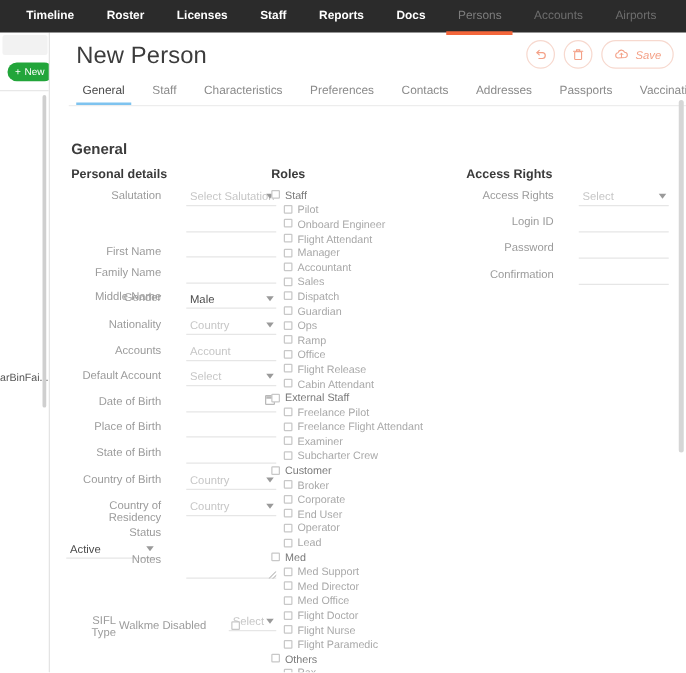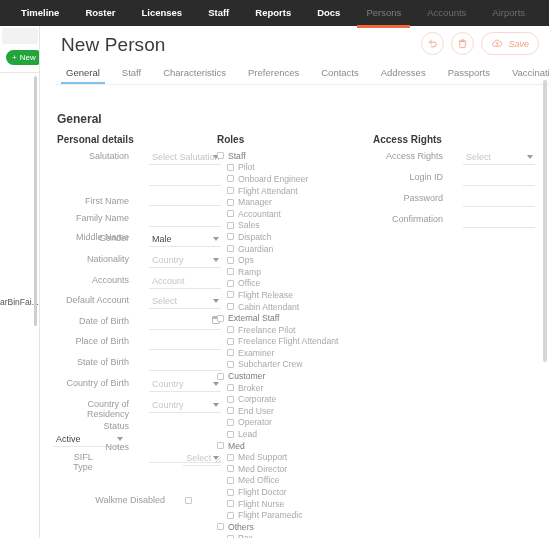--- a/index.html
+++ b/index.html
@@ -378,21 +378,21 @@
         </div>
       </div>
       <div class="frow" style="left: 12px; top: 414.8px; width: 168px;">
         <div class="flabel" style="width: 76px;">Notes</div>
         <div style="width: 20px;"></div>
         <div class="fctl" style="width: 72px; height: 22px;">
           <div class="fval ph"></div>
           <span class="resize-h"></span>
         </div>
       </div>
-      <div class="frow" style="left: 12px; top: 425px; width: 168px; gap: 40px;">
+      <div class="frow" style="left: 12px; top: 464px; width: 168px; gap: 40px;">
         <div class="flabel" style="width: 76px;">SIFL Type</div>
         <div style="width: 20px;"></div>
         <div class="fctl" style="width: 72px;">
           <div class="fval ph">Select</div>
           <span class="caret"></span>
         </div>
       </div>
       <div class="frow" style="left: 12px; top: 468.4px; width: 168px;">
         <div class="flabel" style="width: 76px; margin-left: 36px;">Walkme Disabled</div>
         <div style="width: 20px;"></div>

